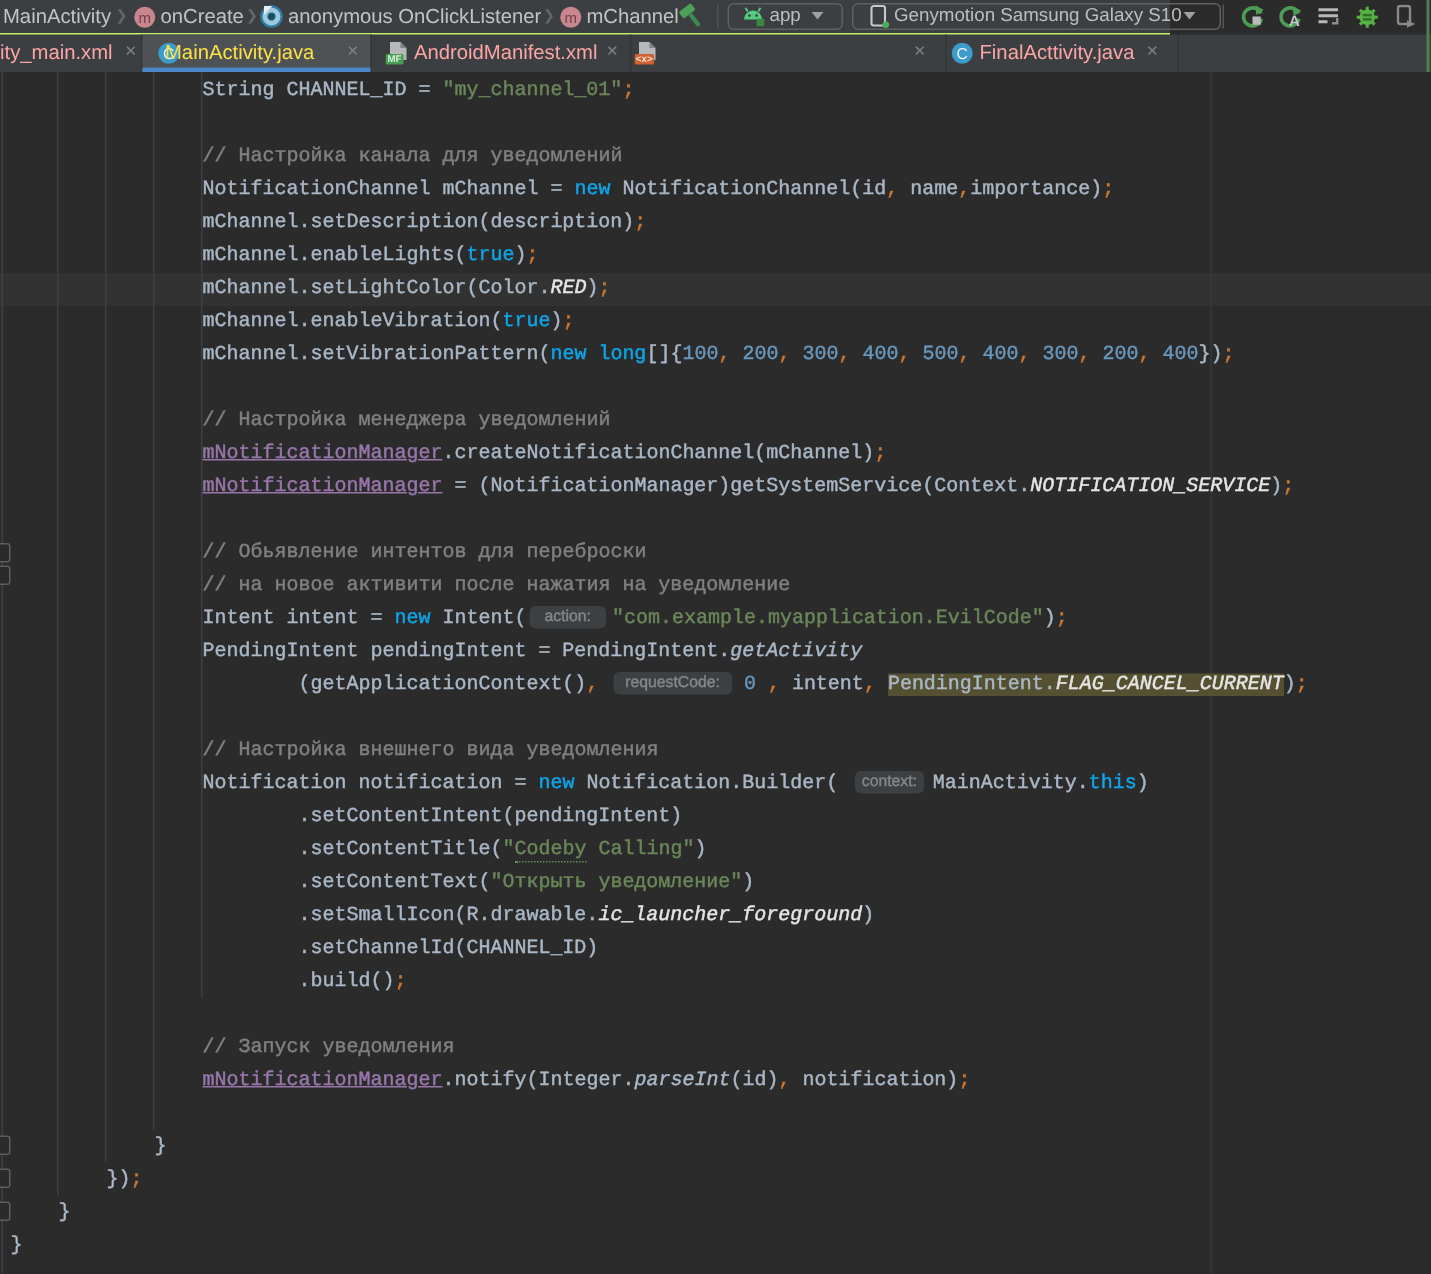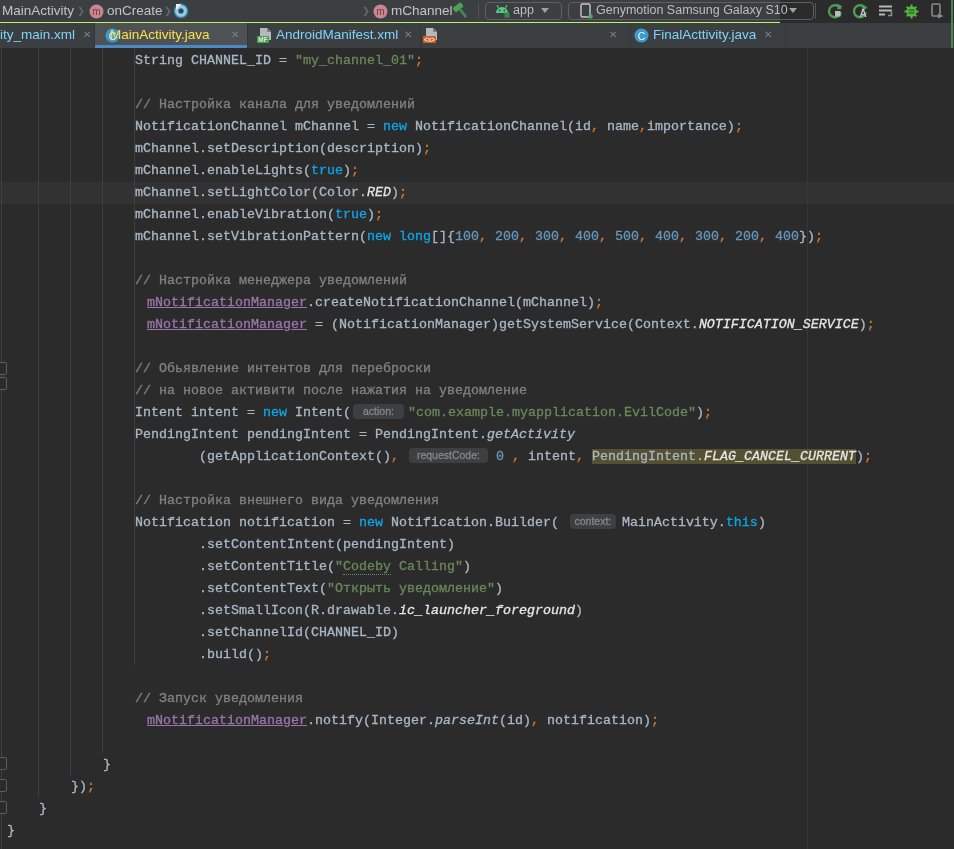--- a/index.html
+++ b/index.html
@@ -7,38 +7,38 @@
   
   #topbar{position:absolute;left:0;top:0;width:780px;height:22px;background:#3c3f41;border-bottom:7px solid #bef264;}
   .bc{position:absolute;top:0;height:22px;line-height:22px;color:#c3c3c3;font-size:13.5px;white-space:nowrap;}
   .chev{position:absolute;top:0;height:22px;line-height:21px;color:#63676a;font-size:9.5px;}
   .combo{position:absolute;top:2px;height:16px;border:1px solid #5e6162;border-radius:4px;}
   .combot{position:absolute;top:0;height:16px;line-height:16px;color:#bdbdbd;font-size:12.5px;white-space:nowrap;}
   .darr{position:absolute;width:0;height:0;border-left:4px solid transparent;border-right:4px solid transparent;border-top:5px solid #9da1a3;}
   
   #tabbar{position:absolute;left:0;top:23px;width:954px;height:25px;background:#3c3f41;}
   .tab{position:absolute;top:0;height:25px;}
-  .tab .lbl{position:absolute;top:0;height:25px;line-height:24px;font-size:13.5px;color:#7dd3fc;white-space:nowrap;}
+  .tab .lbl{position:absolute;top:0;height:25px;line-height:24px;font-size:13.5px;color:#fca5a5;white-space:nowrap;}
   .tclose{position:absolute;top:0;height:25px;line-height:24px;font-size:10px;color:#7d8284;}
   #seltab{background:#4e5254;}
   #selunder{position:absolute;left:95px;top:22px;width:152px;height:3px;background:#4a88c7;}
   .tsep{position:absolute;top:0;width:1px;height:25px;background:#343739;}
   #greenedge{position:absolute;left:951px;top:-23px;width:2px;height:48px;background:#4e8052;}
   
   #editor{position:absolute;left:0;top:48px;width:954px;height:801px;background:#2b2b2b;}
   #caretline{position:absolute;left:0;top:134px;width:954px;height:22px;background:#323232;}
   .guide{position:absolute;width:1px;background:#3d4042;}
   #code{position:absolute;left:7px;top:2px;font-family:"Liberation Mono",monospace;font-size:13.3333px;line-height:22px;color:#a9b7c6;white-space:pre;-webkit-text-stroke:0.3px;}
   #code div{height:22px;}
   .k{color:#0ea5e9;}          
   .o{color:#cc7832;}          
   .s{color:#6a8759;}          
   .c{color:#808080;}          
   .n{color:#6897bb;}          
-  .f{color:#9876aa;text-decoration:underline;margin-left:12px;} 
+  .f{color:#9876aa;text-decoration:underline;} 
   .st{color:#e5e5e5;font-style:italic;}        
   .sm{font-style:italic;}                      
   .hint{display:inline-block;background:#3d4042;border-radius:4px;color:#838789;font-size:10.5px;font-family:"Liberation Sans",sans-serif;text-align:center;line-height:15px;height:15px;vertical-align:1px;}
   .flag{background:#545031;}
   .typo{border-bottom:1px dotted #6a8759;}
   .fold{position:absolute;border:1px solid #5a5e60;border-radius:2px;background:#2b2b2b;}
 </style>
 </head>
 <body>
 <div id="app">
@@ -50,20 +50,21 @@
         <text x="7.5" y="11" font-size="10" fill="#74404a" text-anchor="middle" font-family="Liberation Sans">m</text>
       </svg>
     <span class="bc" style="left:107px;text-align:center;">onCreate</span>
     <span class="chev" style="left:164px;">❯</span>
     <svg style="position:absolute;left:173px;top:3px;" width="16" height="16">
         <circle cx="8" cy="8" r="7.5" fill="#2f7ea1"></circle>
         <circle cx="8" cy="8" r="4.4" fill="none" stroke="#9dc8dd" stroke-width="3.2"></circle>
         <path d="M 3 1 L 8.5 1 L 3 7 Z" fill="#e8eef1"></path>
         <circle cx="8" cy="8" r="2.2" fill="#1f4a5e"></circle>
       </svg>
+    <span class="bc" style="left:192px;">anonymous OnClickListener</span>
     <span class="chev" style="left:362px;">❯</span>
     <svg style="position:absolute;left:373px;top:4px;" width="15" height="15">
         <circle cx="7.5" cy="7.5" r="7" fill="#c9868e"></circle>
         <text x="7.5" y="11" font-size="10" fill="#74404a" text-anchor="middle" font-family="Liberation Sans">m</text>
       </svg>
     <span class="bc" style="left:391px;">mChannel</span>
     <svg style="position:absolute;left:451px;top:1px;" width="20" height="20" viewBox="0 0 20 20">
         <g transform="rotate(-38 10 10)">
           <rect x="5" y="2.5" width="10" height="5.5" rx="1" fill="#4da05a"></rect>
           <rect x="8.8" y="8" width="2.8" height="10" rx="1" fill="#3d8a4f"></rect>

